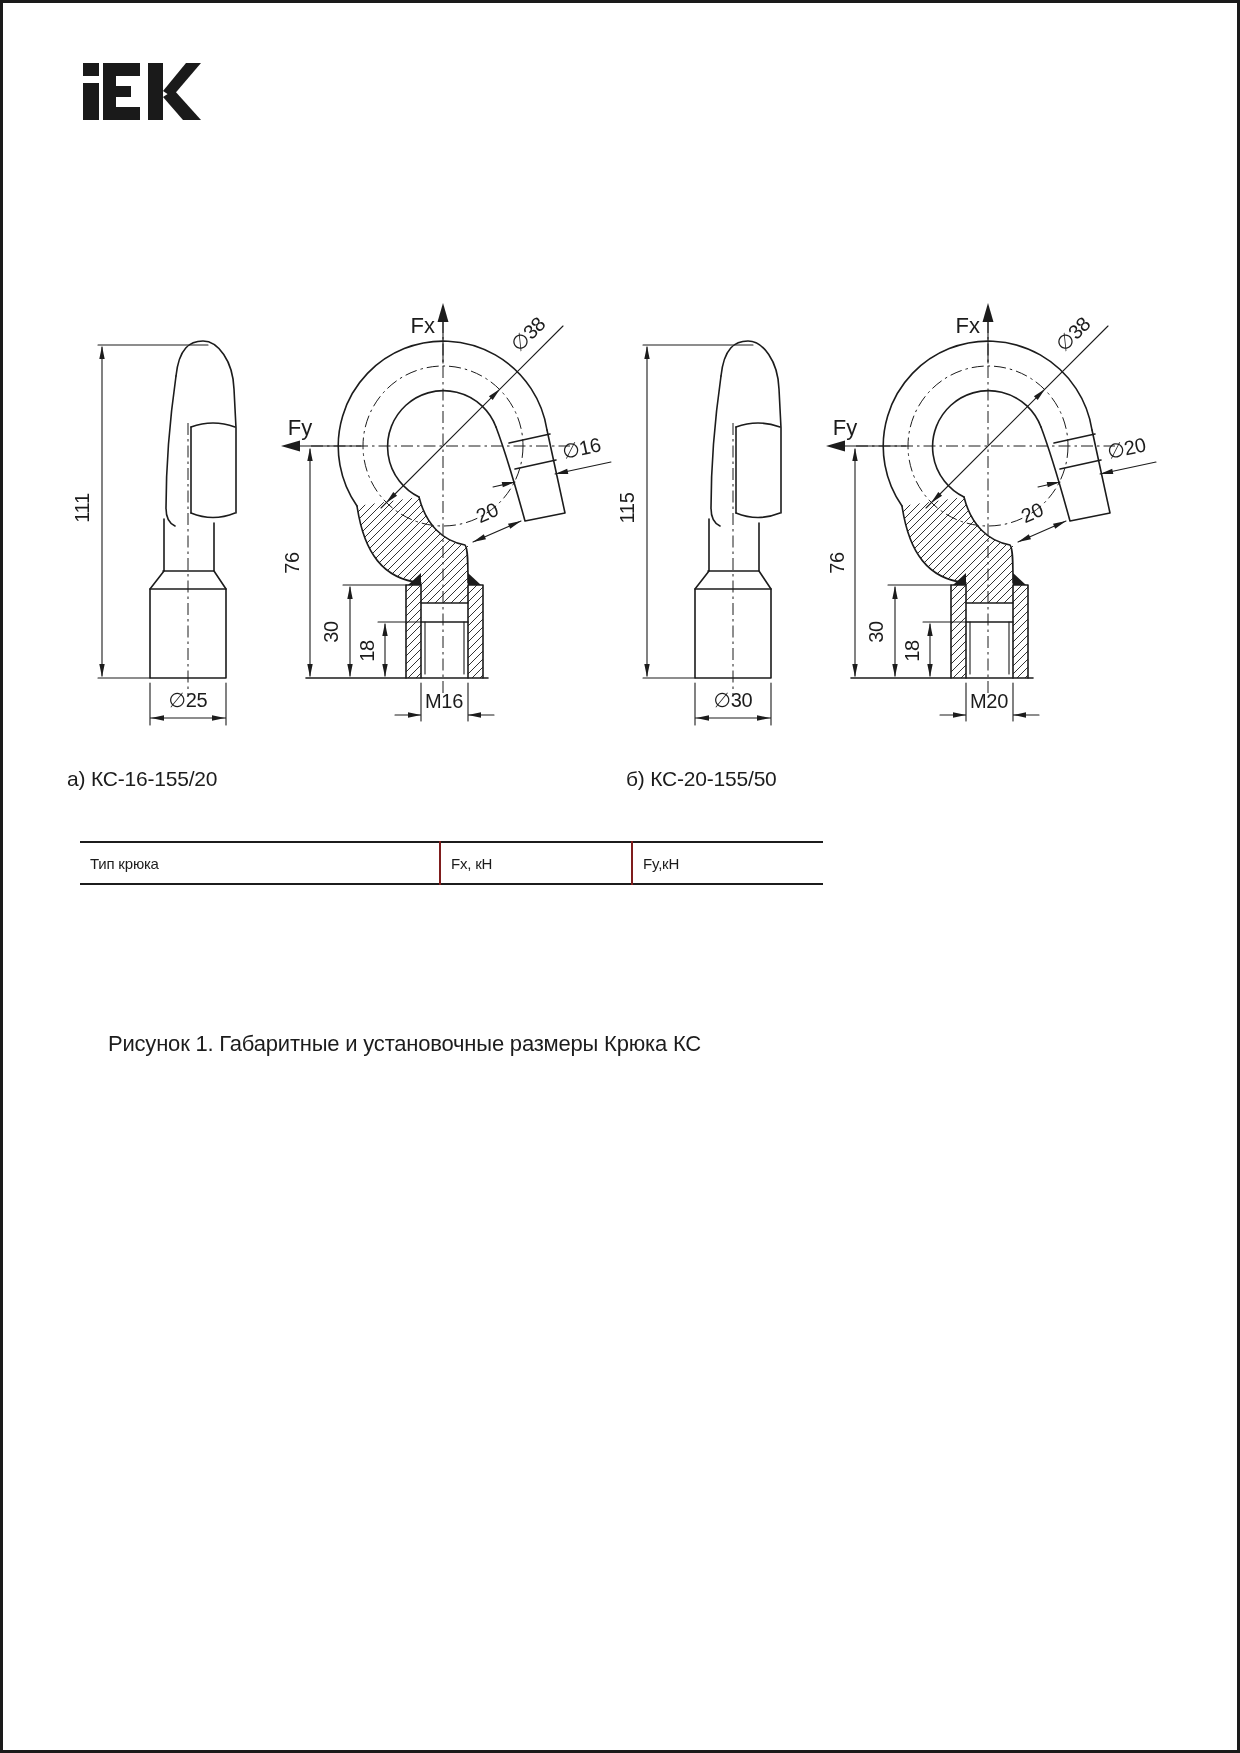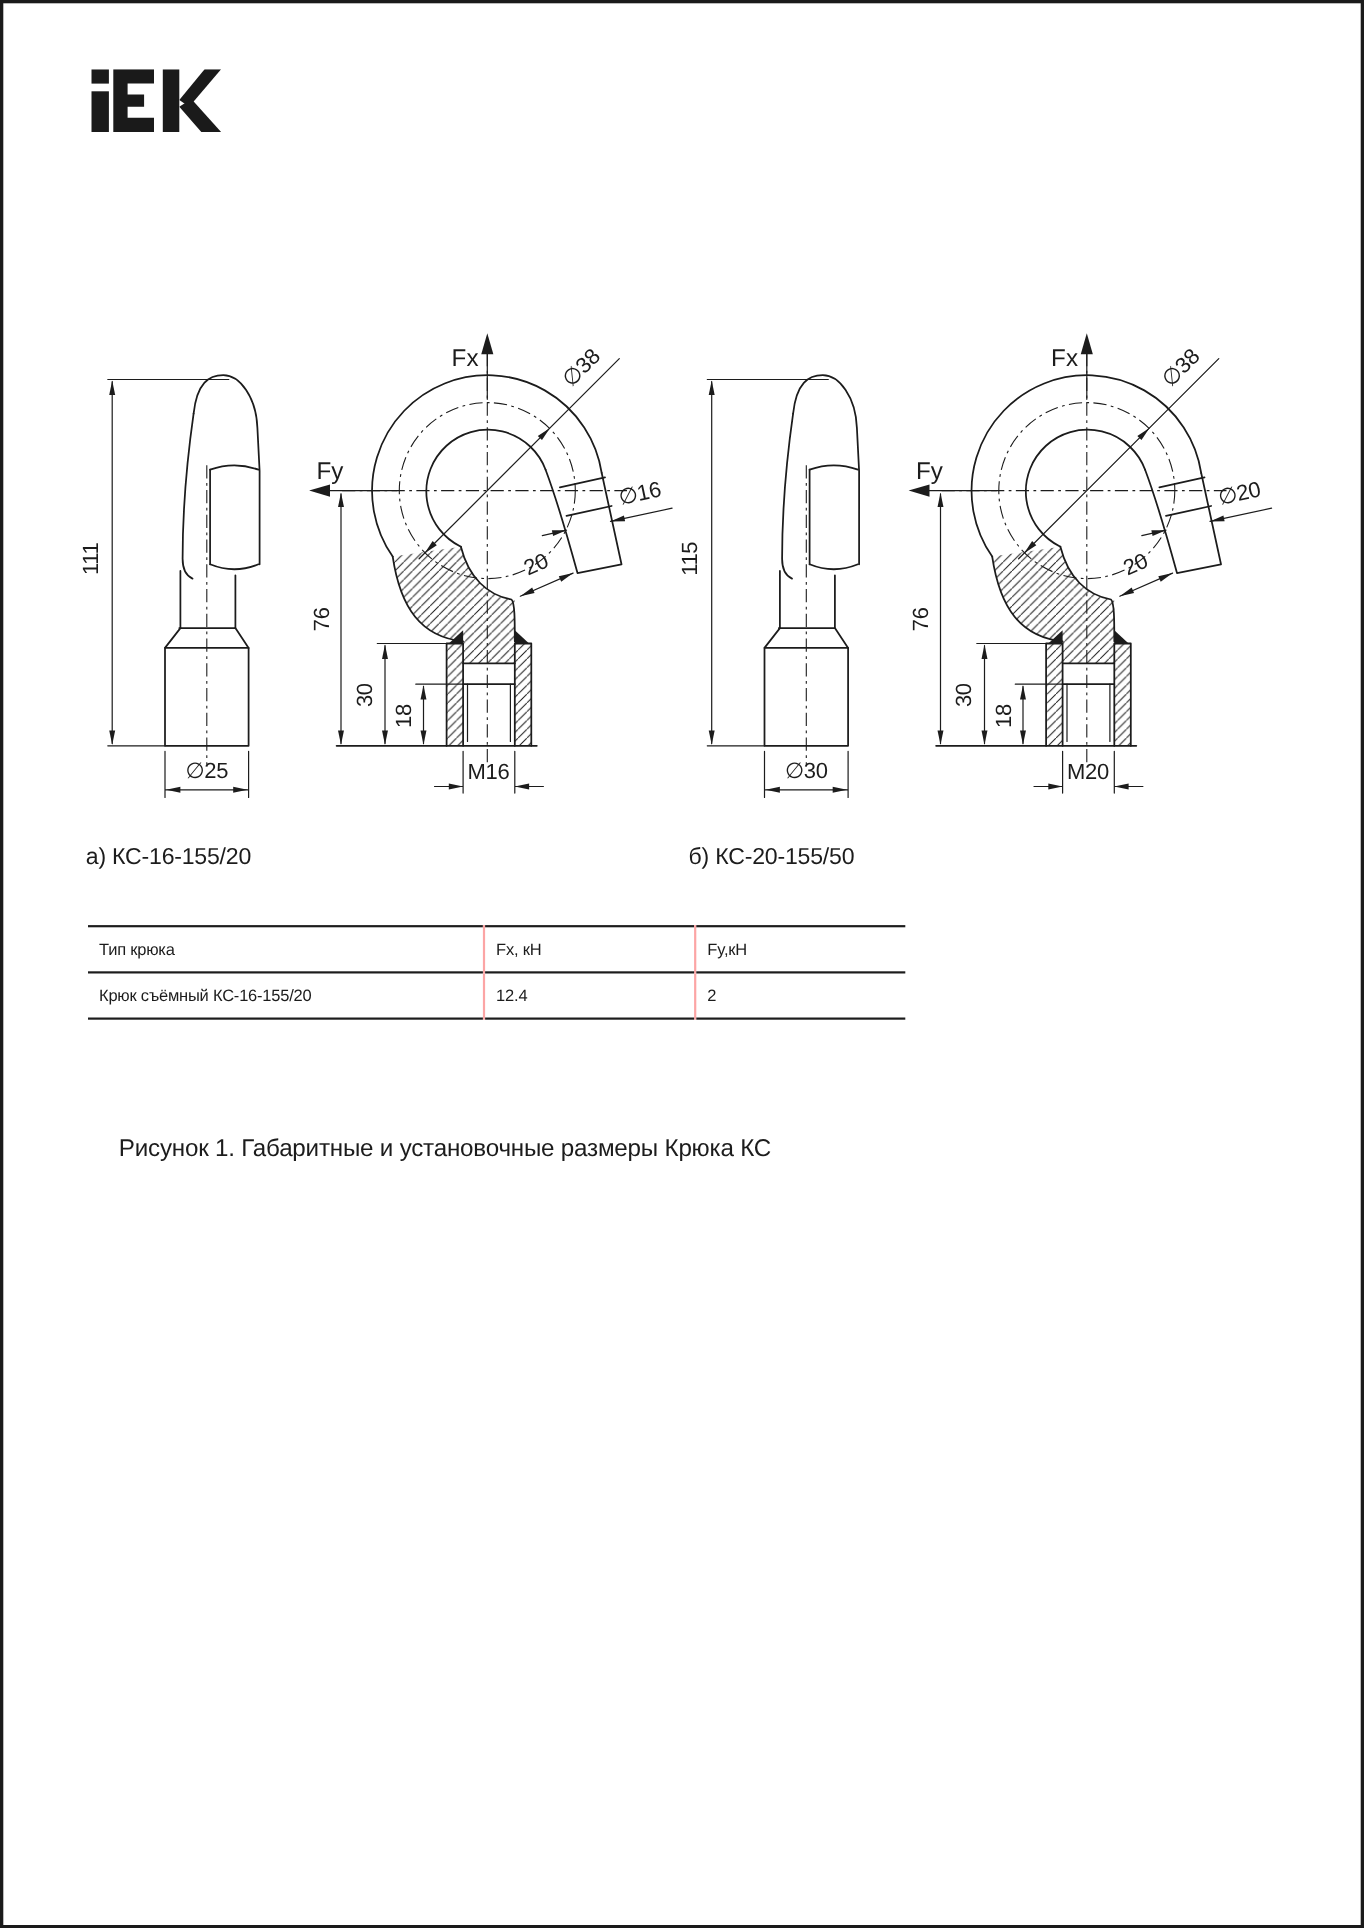--- a/index.html
+++ b/index.html
@@ -7,40 +7,40 @@
     position:relative;width:1240px;height:1753px;margin:0 auto;
     background:#ffffff;border:3px solid #1a1a1a;box-sizing:border-box;
     font-family:"Liberation Sans",sans-serif;color:#1c1c1c;overflow:hidden;
   }
   .logo{position:absolute;left:80px;top:60px;width:118px;height:57px;}
   .visually-hidden{position:absolute;width:1px;height:1px;overflow:hidden;clip:rect(0 0 0 0);white-space:nowrap;}
   .drawing{position:absolute;width:550px;height:480px;}
   #drawA{left:60px;top:260px;}
   #drawB{left:605px;top:260px;}
   .pane-caption{position:absolute;top:764px;font-size:21px;letter-spacing:-0.2px;}
-  #capA{left:75px;} #capB{left:623px;}
+  #capA{left:64px;} #capB{left:623px;}
   
   .ln{fill:none;stroke:#1c1c1c;stroke-width:1.6;stroke-linejoin:round;stroke-linecap:round;}
   .dl{fill:none;stroke:#1c1c1c;stroke-width:1.1;stroke-linecap:round;}
   .cl{fill:none;stroke:#1c1c1c;stroke-width:1;stroke-dasharray:12 4 2.5 4;}
   .ar{fill:#1c1c1c;stroke:none;}
   .dt{font:20px "Liberation Sans",sans-serif;fill:#1c1c1c;letter-spacing:-0.3px;}
   .ft{font:22px "Liberation Sans",sans-serif;fill:#1c1c1c;}
   
   .dtable{
     position:absolute;left:77px;top:838px;width:701px;
     border-collapse:collapse;table-layout:fixed;
     border-top:2px solid #1c1c1c;border-bottom:2px solid #1c1c1c;
   }
   .dtable td{
     height:40px;padding:0 4px 0 10px;font-size:15px;letter-spacing:-0.2px;
     vertical-align:middle;overflow:hidden;white-space:nowrap;
   }
   .dtable tr{border-bottom:2px solid #1c1c1c;}
-  .dtable td + td{border-left:2px solid #fca5a5;margin-left:16px;}
+  .dtable td + td{border-left:2px solid #7f1d1d;margin-left:16px;}
   .c1{width:345px;} .c2{width:176px;} .c3{width:176px;}
   .fig-caption{position:absolute;left:77px;top:1028px;font-size:22px;letter-spacing:-0.2px;margin-left:28px;}
 </style>
 </head>
 <body>
 
 <div class="page">
 
   <div class="logo">
     <svg width="118" height="57" viewBox="0 0 118 57">
@@ -218,23 +218,18 @@
   <div class="pane-caption" id="capA">а) КС-16-155/20</div>
   <div class="pane-caption" id="capB">б) КС-20-155/50</div>
 
   <table class="dtable">
     <tbody>
       <tr>
         <td class="c1">Тип крюка</td>
         <td class="c2">Fx, кН</td>
         <td class="c3">Fy,кН</td>
       </tr>
-      <tr>
-        <td>Крюк съёмный КС-16-155/20</td>
-        <td>12.4</td>
-        <td>2</td>
-      </tr>
     </tbody>
   </table>
 
   <div class="fig-caption">Рисунок 1. Габаритные и установочные размеры Крюка КС</div>
 
 </div>
 
 </body></html>

